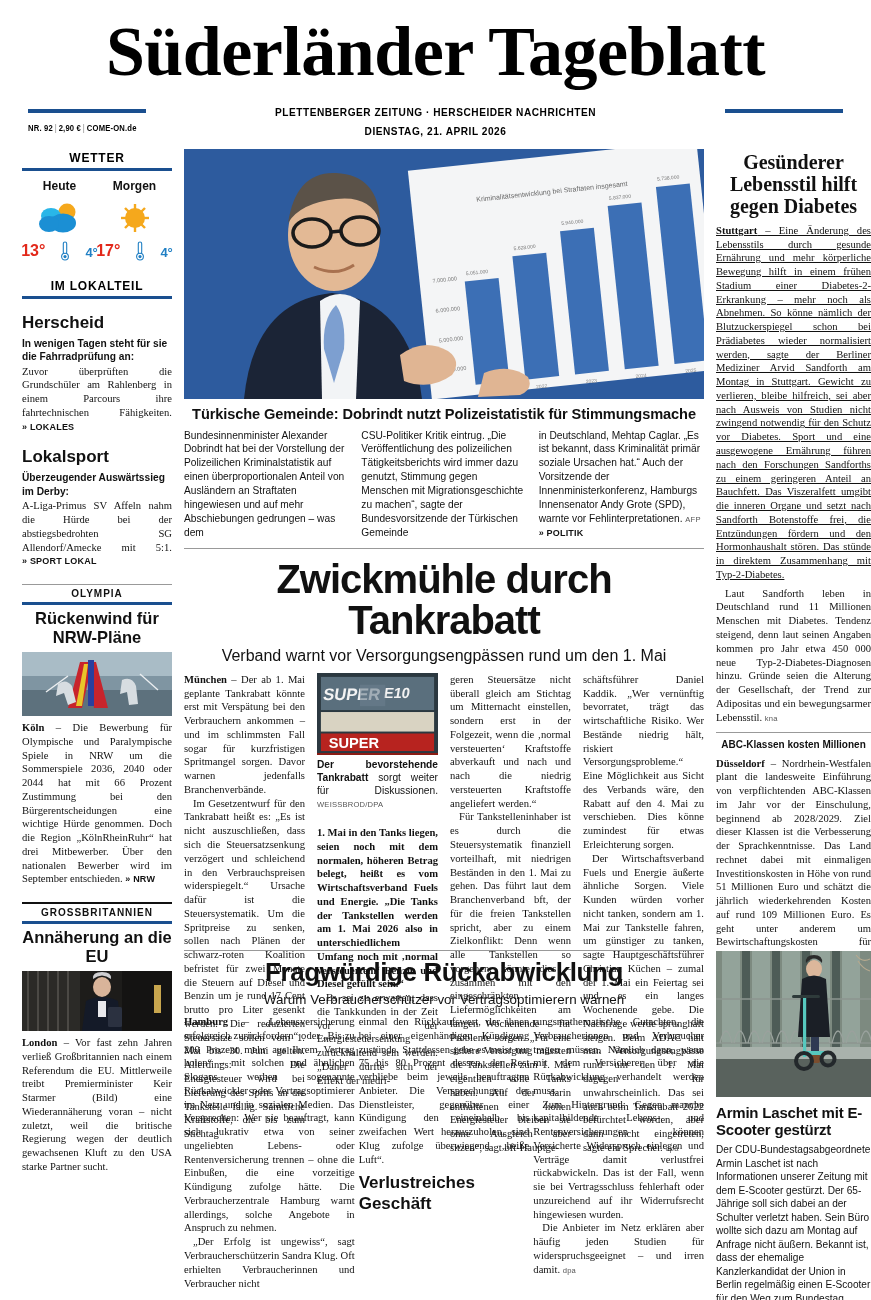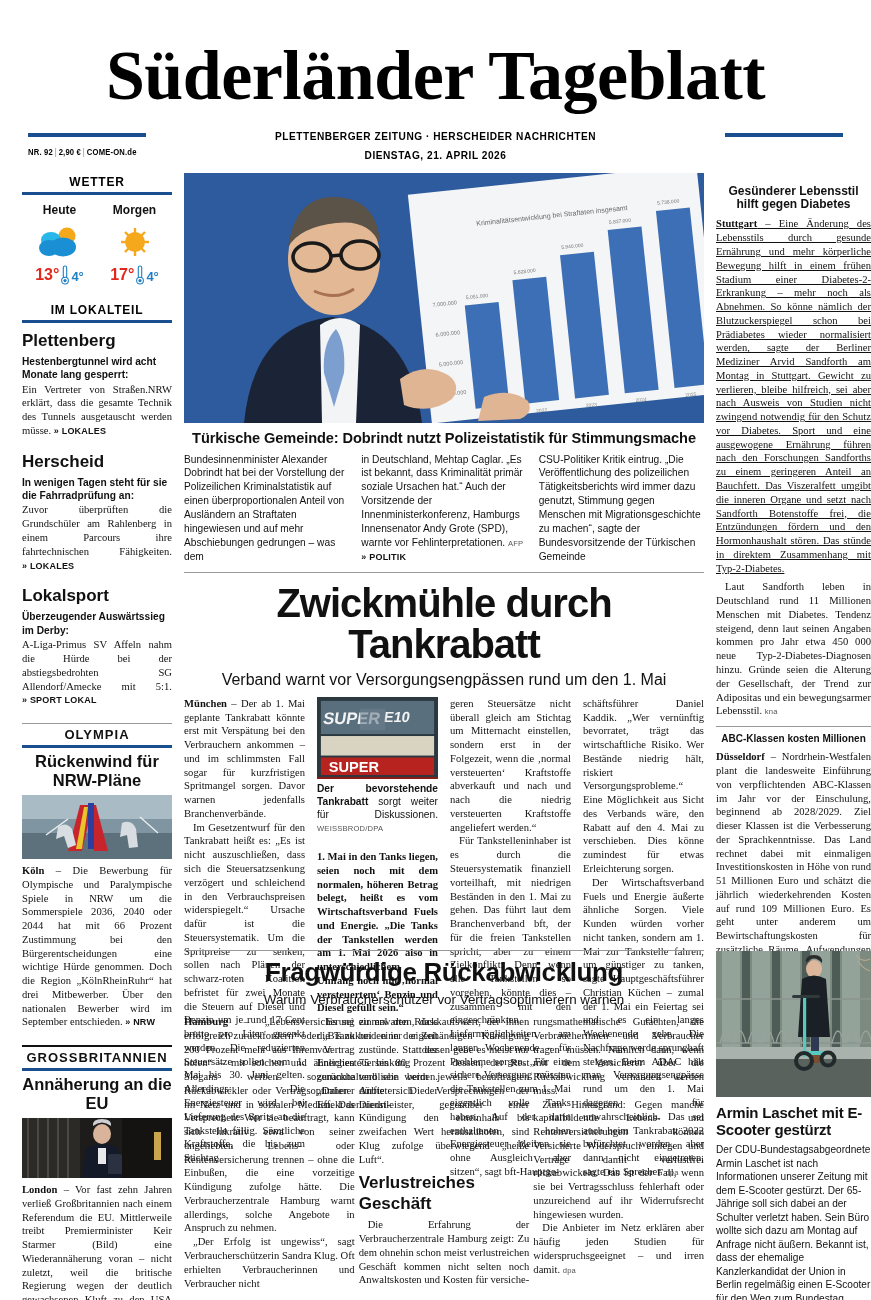--- a/index.html
+++ b/index.html
@@ -7,21 +7,21 @@
   body {
     width: 871px; height: 1300px;
     background: #ffffff;
     font-family: "Liberation Serif", serif;
     color: #111;
     overflow: hidden;
   }
   .page { position: relative; width: 871px; height: 1300px; padding: 0 22px; }
 
   
-  .masthead { padding-top: 42px; }
+  .masthead { padding-top: 18px; }
   .masthead-title {
     font-family: "Liberation Serif", serif;
     font-weight: bold;
     font-size: 70px;
     line-height: 0.98;
     text-align: center;
     letter-spacing: -0.5px;
     color: #000;
   }
   .masthead-sub {
@@ -80,21 +80,21 @@
   .wx-wrap { margin-top: 2px; }
   .wx-days { display:flex; justify-content: space-around; margin-top: 8px; }
   .wx-day { text-align:center; width: 50%; }
   .wx-dayname {
     font-family:"Liberation Sans", sans-serif;
     font-weight:bold; font-size:12px; color:#111;
   }
   .wx-icon { height: 42px; display:flex; align-items:center; justify-content:center; margin-top:4px;}
   .wx-temps {
     font-family:"Liberation Sans", sans-serif; font-weight:bold;
-    display:flex; align-items:center; justify-content:center; gap:0;
+    display:flex; align-items:center; justify-content:center; gap:14px;
     margin-top:2px;
   }
   .t-high { color:#e2281a; font-size:16px; }
   .t-low { color:#1f7fc4; font-size:13px; align-self:flex-end; padding-bottom:1px;}
   .thermo { width:10px; height:20px; position:relative; margin:0 1px;}
 
   
   .teaser-town {
     font-family:"Liberation Sans", sans-serif;
     font-weight:bold; font-size:17px; margin: 8px 0 4px;
@@ -110,21 +110,21 @@
     margin-top:1px; hyphens:auto;
   }
   .ref {
     font-family:"Liberation Sans", sans-serif;
     font-weight:bold; font-size:9px; letter-spacing:.2px; white-space:nowrap;
   }
 
   
   .box-head {
     font-family:"Liberation Sans", sans-serif;
-    font-weight:bold; font-size:13px; letter-spacing:1px;
+    font-weight:bold; font-size:10px; letter-spacing:1px;
     text-align:center; padding:3px 0 3px;
   }
   .box-title {
     font-family:"Liberation Sans", sans-serif;
     font-weight:bold; font-size:16.5px; line-height:1.12;
     text-align:center; margin:4px 0 6px;
   }
   .photo { width:100%; background:#cfd6dc; display:block; position:relative; overflow:hidden;}
   .body-txt {
     font-size:10.6px; line-height:1.3; text-align:justify; hyphens:auto;
@@ -289,25 +289,20 @@
               <span class="t-low">4°</span>
             </div>
           </div>
         </div>
       </div>
 
       <div style="margin-top:18px;">
         <div class="kicker">IM LOKALTEIL</div>
         <div class="rule-blue"></div>
 
-        <div>
-          <div class="teaser-town">Plettenberg</div>
-          <div class="teaser-lead">Hestenbergtunnel wird acht Monate lang gesperrt:</div>
-          <div class="teaser-body"><span>Ein Vertreter von Straßen.NRW erklärt, dass die gesamte Technik des Tunnels ausgetauscht werden müsse.</span> <span class="ref">» LOKALES</span></div>
-        </div>
 
         <div style="margin-top:14px;">
           <div class="teaser-town">Herscheid</div>
           <div class="teaser-lead">In wenigen Tagen steht für sie die Fahrradprüfung an:</div>
           <div class="teaser-body"><span>Zuvor überprüften die Grundschüler am Rahlenberg in einem Parcours ihre fahrtechnischen Fähigkeiten.</span> <span class="ref">» LOKALES</span></div>
         </div>
 
         <div style="margin-top:14px;">
           <div class="teaser-town">Lokalsport</div>
           <div class="teaser-lead">Überzeugender Auswärtssieg im Derby:</div>
@@ -427,22 +422,22 @@
           </g>
           <path d="M130 118 q22 10 40 -2" stroke="#a8714f" stroke-width="3" fill="none"></path>
 
           <path d="M216 206 q24 -18 48 -4 q14 10 4 24 q-22 16 -48 6 z" fill="#e0b593"></path>
           <path d="M300 224 q26 -10 44 4 q6 12 -8 18 l-42 2z" fill="#e0b593"></path>
         </svg>
       </div>
       <div class="lead-cap">Türkische Gemeinde: Dobrindt nutzt Polizeistatistik für Stimmungsmache</div>
       <div class="three-col">
         <p>Bundesinnenminister Alexander Dobrindt hat bei der Vorstellung der Polizeilichen Kriminalstatistik auf einen überproportionalen Anteil von Ausländern an Straftaten hingewiesen und auf mehr Abschiebungen gedrungen – was dem</p>
+        <p>CSU-Politiker Kritik eintrug. „Die Veröffentlichung des polizeilichen Tätigkeitsberichts wird immer dazu genutzt, Stimmung gegen Menschen mit Migrationsgeschichte zu machen“, sagte der Bundesvorsitzende der Türkischen Gemeinde</p>
         <p><span>in Deutschland, Mehtap Caglar. „Es ist bekannt, dass Kriminalität primär soziale Ursachen hat.“ Auch der Vorsitzende der Innenministerkonferenz, Hamburgs Innensenator Andy Grote (SPD), warnte vor Fehlinterpretationen.</span> <span class="credit">AFP</span> <span class="ref">» POLITIK</span></p>
-        <p>CSU-Politiker Kritik eintrug. „Die Veröffentlichung des polizeilichen Tätigkeitsberichts wird immer dazu genutzt, Stimmung gegen Menschen mit Migrationsgeschichte zu machen“, sagte der Bundesvorsitzende der Türkischen Gemeinde</p>
       </div>
 
       <div class="sep-line"></div>
 
       <div class="main-head">Zwickmühle durch Tankrabatt</div>
       <div class="main-sub">Verband warnt vor Versorgungsengpässen rund um den 1. Mai</div>
 
       <div class="art-cols">
         <div>
           <p class="noind"><b class="lead-city">München</b><span> – Der ab 1. Mai geplante Tankrabatt könnte erst mit Verspätung bei den Verbrauchern ankommen – und im schlimmsten Fall sogar für kurzfristigen Spritmangel sorgen. Davor warnen jedenfalls Branchenverbände.</span></p>
@@ -474,21 +469,21 @@
         </div>
         <div>
           <p class="noind">schäftsführer Daniel Kaddik. „Wer vernünftig bevorratet, trägt das wirtschaftliche Risiko. Wer Bestände niedrig hält, riskiert Versorgungsprobleme.“ Eine Möglichkeit aus Sicht des Verbands wäre, den Rabatt auf den 4. Mai zu verschieben. Dies könne zumindest für etwas Erleichterung sorgen.</p>
           <p><span>Der Wirtschaftsverband Fuels und Energie äußerte ähnliche Sorgen. Viele Kunden würden vorher nicht tanken, sondern am 1. Mai zur Tankstelle fahren, um günstiger zu tanken, sagte Hauptgeschäftsführer Christian Küchen – zumal der 1. Mai ein Feiertag sei und es ein langes Wochenende gebe. Die Nachfrage werde sprunghaft steigen. Beim ADAC hält man Versorgungsengpässe rund um den 1. Mai dagegen für unwahrscheinlich. Das sei auch beim Tankrabatt 2022 befürchtet worden, aber dann nicht eingetreten, sagte ein Sprecher.</span> <span class="credit">dpa</span></p>
         </div>
       </div>
     </div>
 
     <div class="colR">
       <div>
-        <div class="box-title" style="margin-top:12px; font-size:12px;">Gesünderer Lebensstil hilft gegen Diabetes</div>
+        <div class="box-title" style="margin-top:2px; font-size:20px;font-family:Liberation Serif, serif;">Gesünderer Lebensstil hilft gegen Diabetes</div>
         <div class="body-txt" style="margin-top:2px;text-decoration:underline;">
           <b class="lead-city">Stuttgart</b><span> – Eine Änderung des Lebensstils durch gesunde Ernährung und mehr körperliche Bewegung hilft in einem frühen Stadium einer Diabetes-2-Erkrankung – mehr noch als Abnehmen. So könne nämlich der Blutzuckerspiegel schon bei Prädiabetes wieder normalisiert werden, sagte der Berliner Mediziner Arvid Sandforth am Montag in Stuttgart. Gewicht zu verlieren, bleibe hilfreich, sei aber nach Ausweis von Studien nicht zwingend notwendig für den Schutz vor Diabetes. Sport und eine ausgewogene Ernährung führen nach den Forschungen Sandforths zu einem geringeren Anteil an Bauchfett. Das Viszeralfett umgibt die inneren Organe und setzt nach Sandforth Botenstoffe frei, die Entzündungen fördern und den Hormonhaushalt stören. Das stünde in direktem Zusammenhang mit Typ-2-Diabetes.</span>
         </div>
         <div class="body-txt" style="text-indent:9px;">
           <span>Laut Sandforth leben in Deutschland rund 11 Millionen Menschen mit Diabetes. Tendenz steigend, denn laut seinen Angaben kommen pro Jahr etwa 450 000 neue Typ-2-Diabetes-Diagnosen hinzu. Gründe seien die Alterung der Gesellschaft, der Trend zur Adipositas und ein bewegungsarmer Lebensstil.</span> <span class="credit">kna</span>
         </div>
       </div>
 
       <div class="sep-line"></div>
 
@@ -511,21 +506,20 @@
         <div class="feat-head">Fragwürdige Rückabwicklung</div>
         <div class="feat-sub">Warum Verbraucherschützer vor Vertragsoptimierern warnen</div>
         <div class="feat-cols">
           <div>
             <p class="noind"><b class="lead-city">Hamburg</b><span> – „Lebensversicherung erfolgreich zurückfordern“ oder „Bis zu 200 Prozent mehr aus Ihrem Vertrag holen“ – mit solchen und ähnlichen Slogans werben sogenannte Rückabwickler oder Vertragsoptimierer im Netz und in sozialen Medien. Das Versprechen: Wer sie beauftragt, kann sich lukrativ etwa von seiner ungeliebten Lebens- oder Rentenversicherung trennen – ohne die Einbußen, die eine vorzeitige Kündigung zufolge hätte. Die Verbraucherzentrale Hamburg warnt allerdings, solche Angebote in Anspruch zu nehmen.</span></p>
             <p>„Der Erfolg ist ungewiss“, sagt Verbraucherschützerin Sandra Klug. Oft erhielten Verbraucherinnen und Verbraucher nicht</p>
           </div>
           <div>
             <p class="noind">einmal den Rückkaufswert, der ihnen bei einer eigenhändigen Kündigung zustünde. Stattdessen gebe es meist nur 75 bis 80 Prozent dessen, der Rest verbliebe beim jeweils beauftragten Anbieter. Die Versprechungen der Dienstleister, gegenüber einer Kündigung den eineinhalb bis zweifachen Wert herauszuholen, sind Klug zufolge überwiegend „heiße Luft“.</p>
             <div class="subhead">Verlustreiches Geschäft</div>
-            <p>Die Erfahrung der Verbraucherzentrale Hamburg zeigt: Zu dem ohnehin schon meist verlustreichen Geschäft kommen nicht selten noch Anwaltskosten und Kosten für versiche-</p>
           </div>
           <div>
             <p class="noind">rungsmathematische Gutachten, die Verbraucherinnen und Verbraucher tragen müssen. Nämlich dann, wenn mit dem Versicherer über die Rückabwicklung verhandelt werden muss.</p>
             <p>Zum Hintergrund: Gegen manche kapitalbildende Lebens- und Rentenversicherungen können Versicherte Widerspruch einlegen und Verträge damit verlustfrei rückabwickeln. Das ist der Fall, wenn sie bei Vertragsschluss fehlerhaft oder unzureichend auf ihr Widerrufsrecht hingewiesen wurden.</p>
             <p><span>Die Anbieter im Netz erklären aber häufig jeden Studien für widerspruchsgeeignet – und irren damit.</span> <span class="credit">dpa</span></p>
           </div>
         </div>
       </div>
 
       <div>

